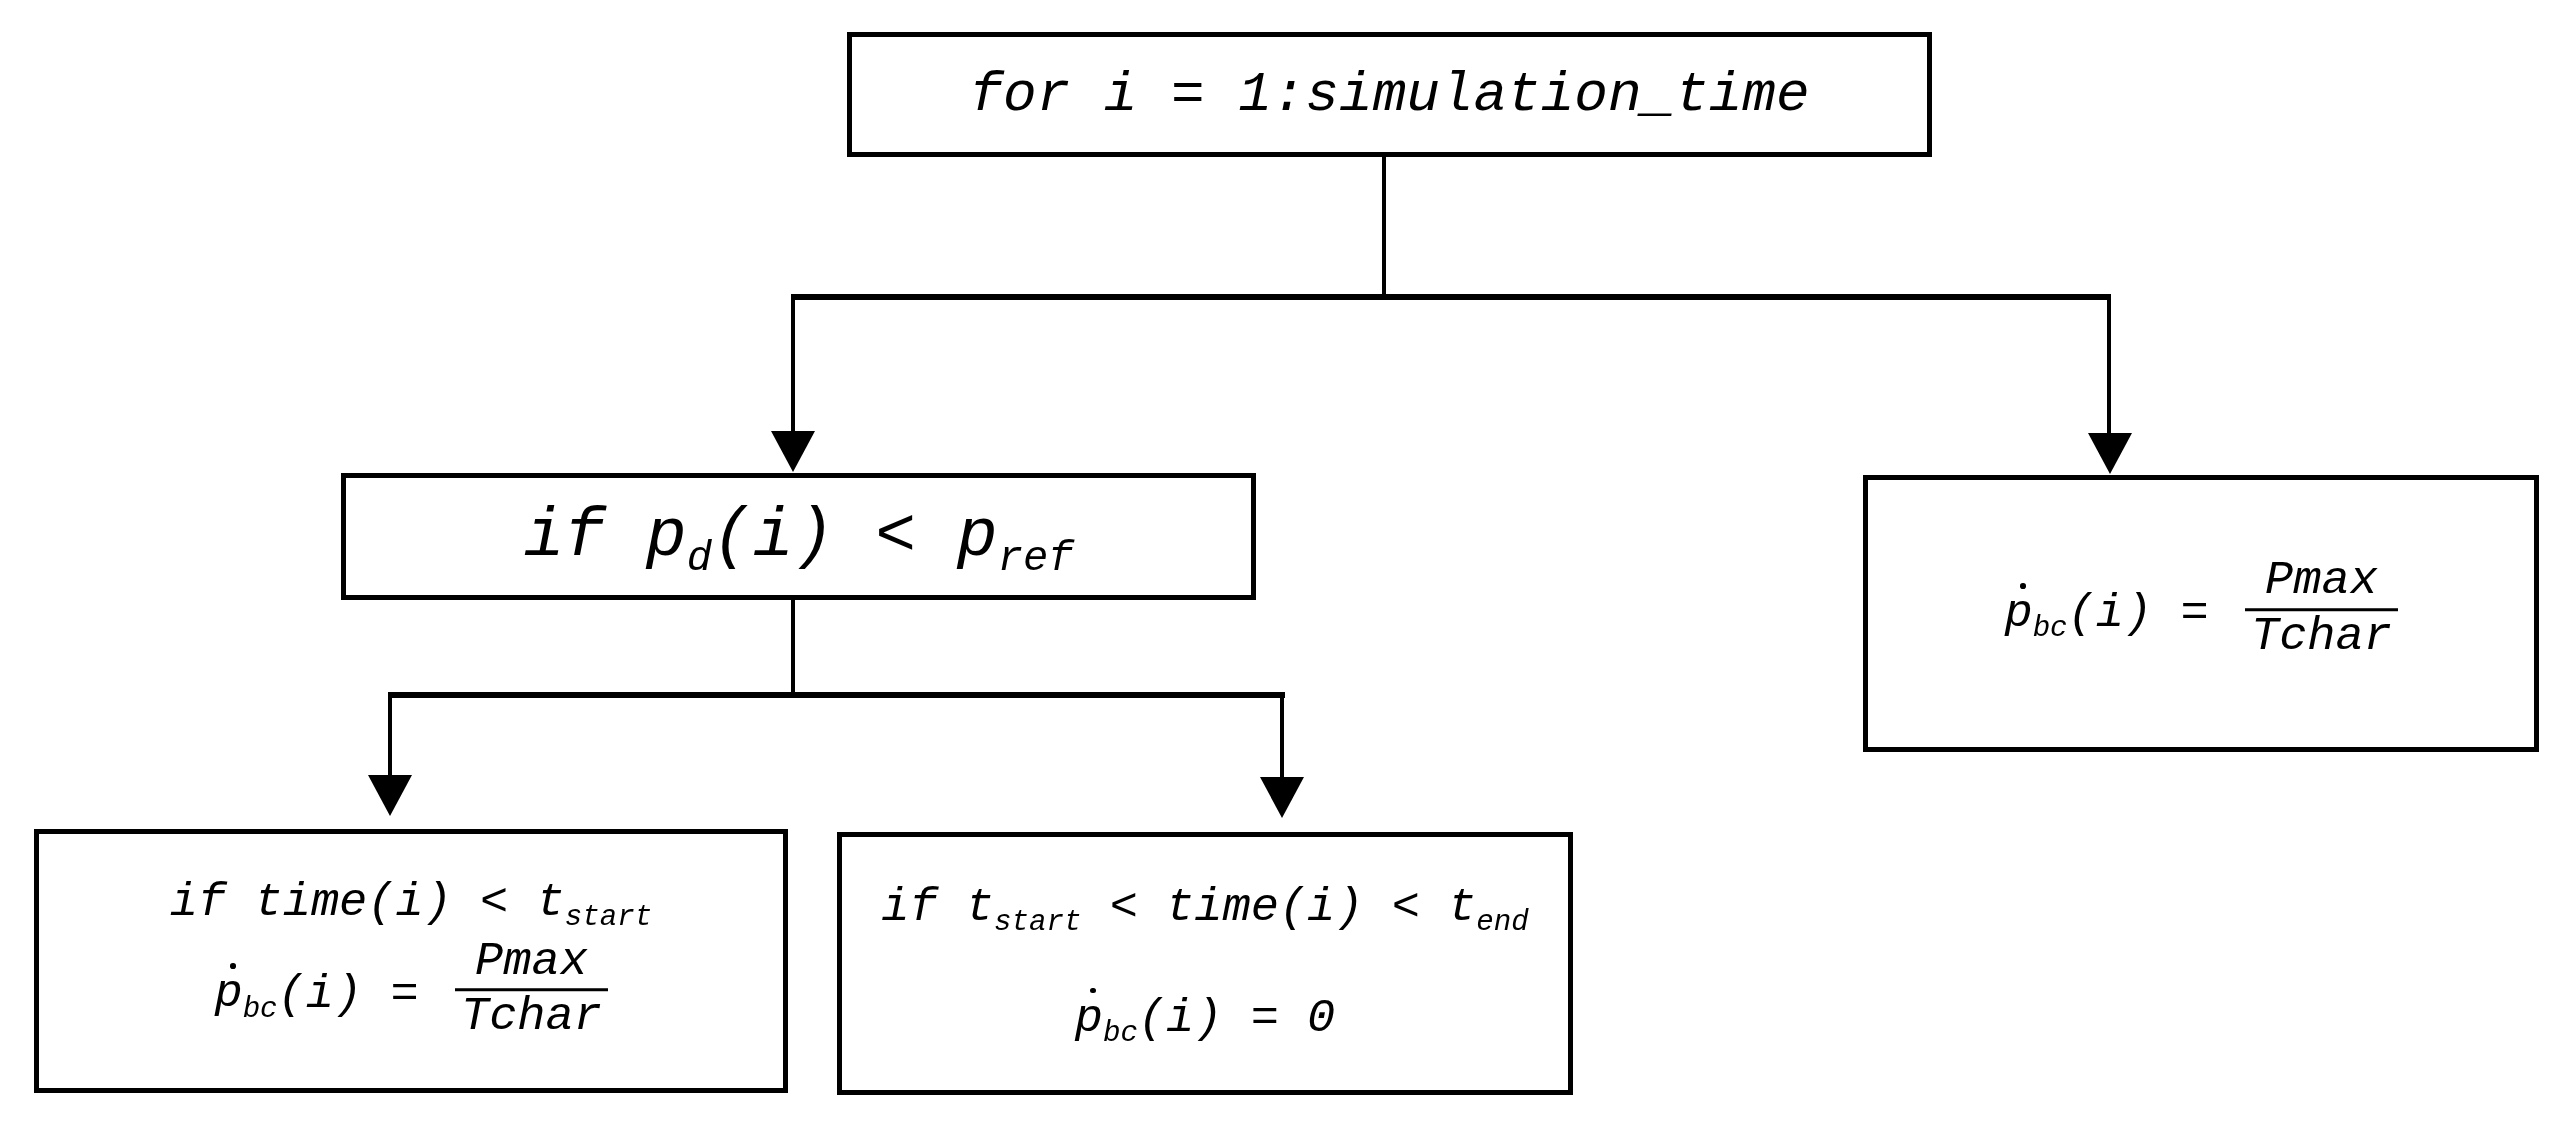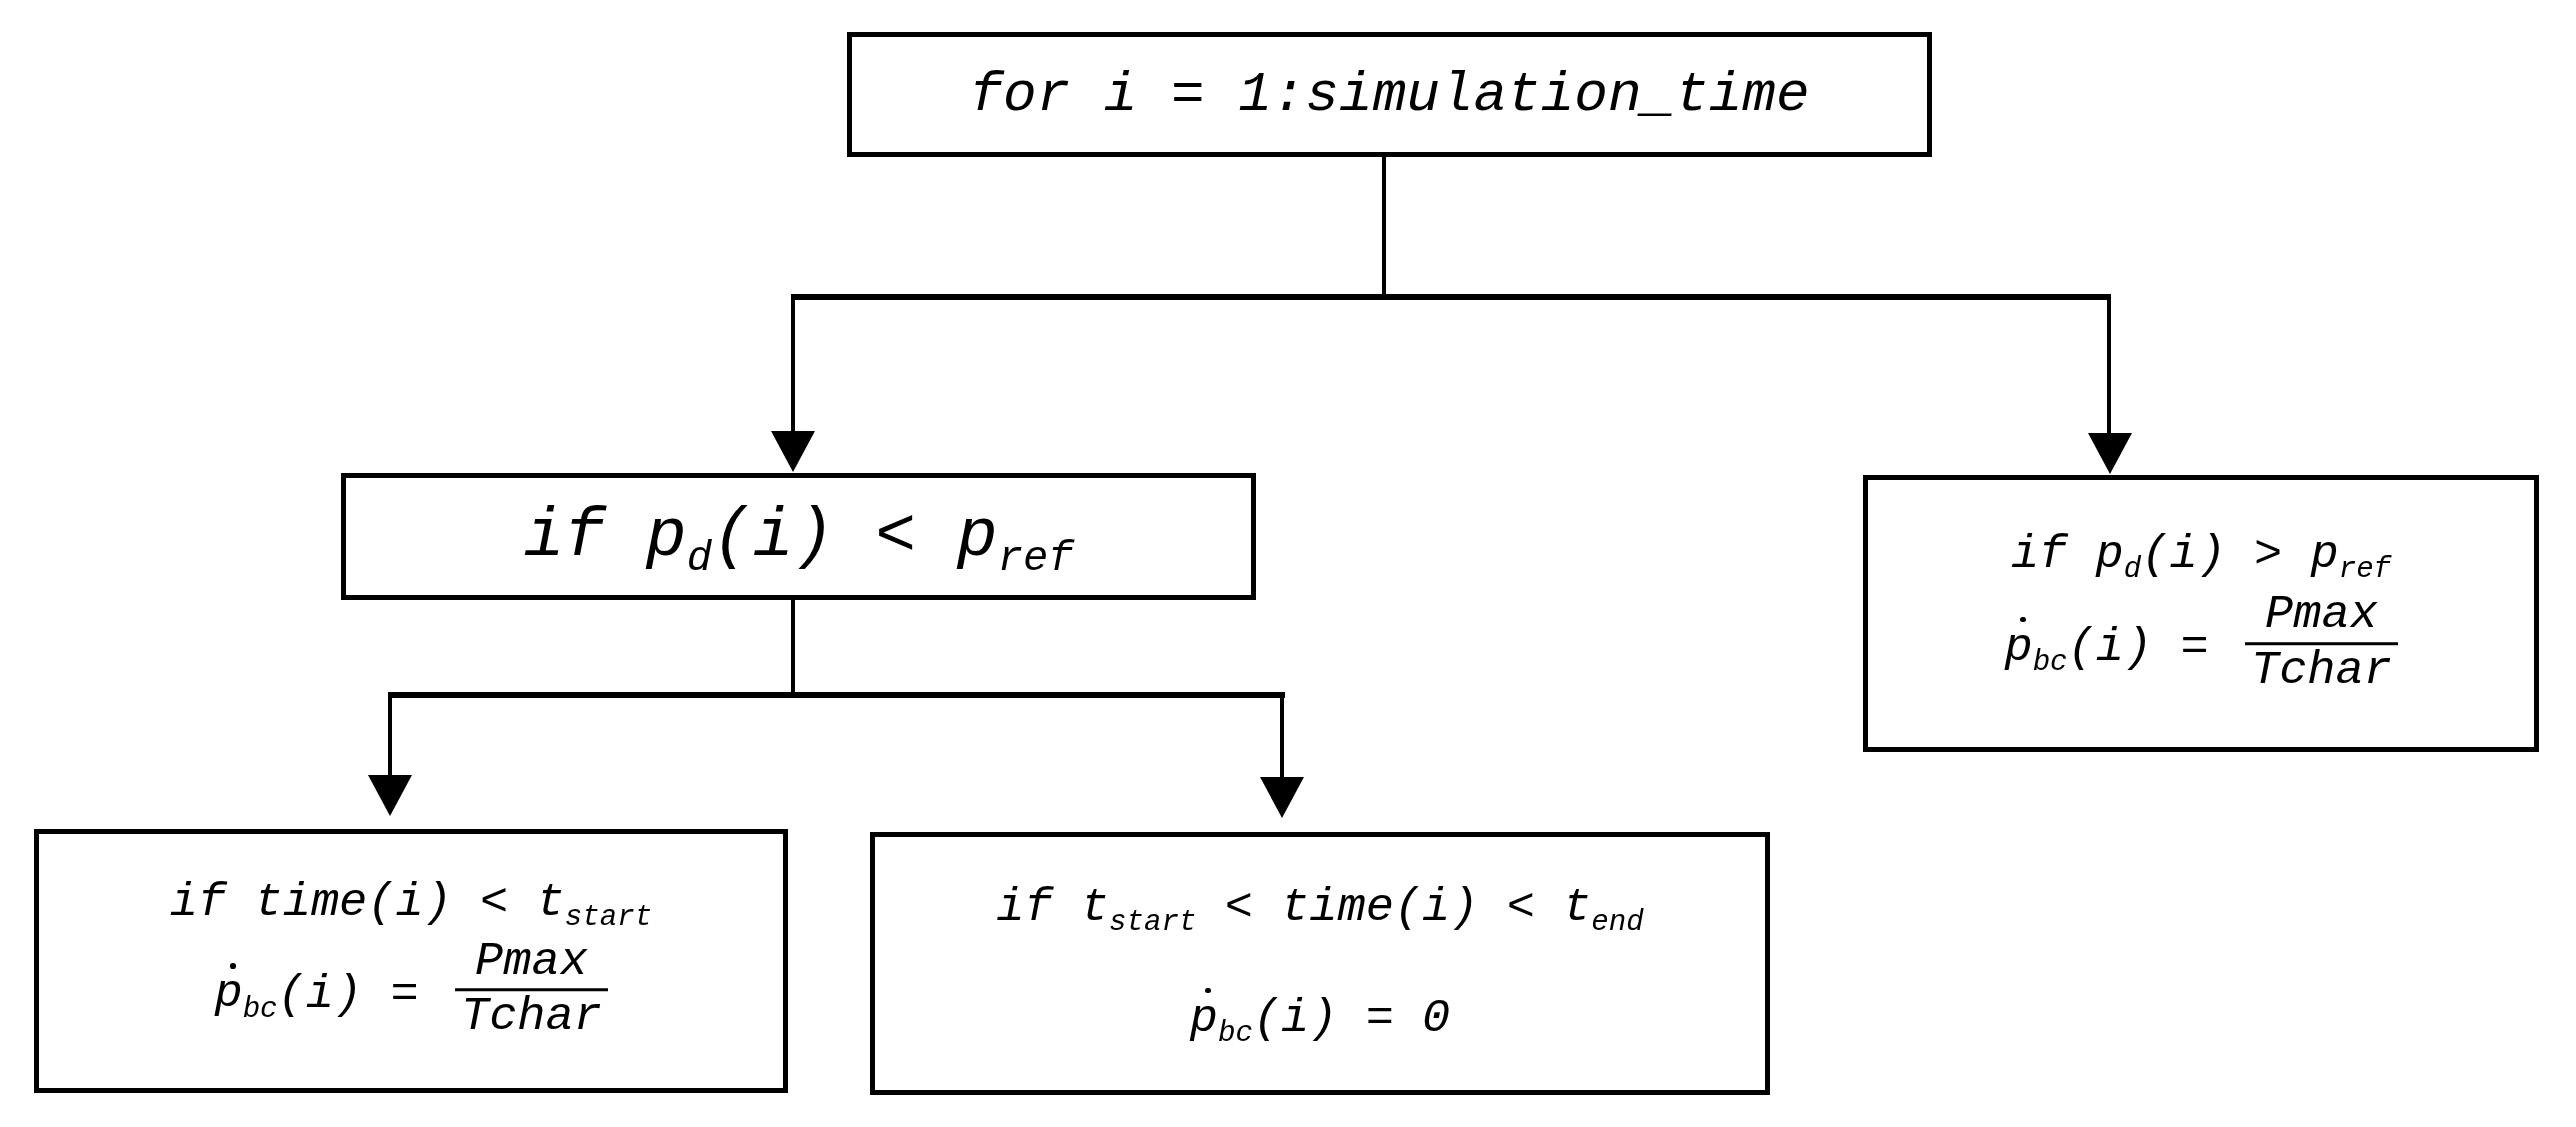--- a/index.html
+++ b/index.html
@@ -57,21 +57,21 @@
     height: 0;
     border-left: 22px solid transparent;
     border-right: 22px solid transparent;
     border-top: 41px solid #000000;
   }
   
   #node-root            { left: 847px; top: 32px;  width: 1085px; height: 125px; font-size: 56px; }
   #node-pd-lt           { left: 341px;  top: 473px; width: 915px; height: 127px; font-size: 68px; }
   #node-pd-gt           { left: 1863px; top: 475px; width: 676px;  height: 277px; font-size: 47px; gap: 8.5px; }
   #node-time-lt         { left: 34px;   top: 829px; width: 754px;  height: 264px; font-size: 47px; gap: 6.8px; }
-  #node-time-between    { left: 870px; top: 832px; width: 900px; height: 263px; font-size: 47px; gap: 52px; }
+  #node-time-between    { left: 837px; top: 832px; width: 736px; height: 263px; font-size: 47px; gap: 52px; }
   
   #stub-root            { left: 1382px; top: 155px; width: 4.2px;    height: 142px; }
   #bar-branch1          { left: 791px;  top: 294px; width: 1320px; height: 6px; }
   #drop-left1           { left: 791px;  top: 297px; width: 4.2px;    height: 137px; }
   #drop-right1          { left: 2107px; top: 297px; width: 4.2px;    height: 139px; }
   #head-left1           { left: 771px;  top: 431px; }
   #head-right1          { left: 2088px; top: 433px; }
   #stub-pd-lt           { left: 791px;  top: 598px; width: 4.2px;    height: 97px; }
   #bar-branch2          { left: 388px;  top: 692px; width: 897px; height: 6px; }
   #drop-left2           { left: 388px;  top: 695px; width: 4.2px;    height: 83px; }
@@ -100,21 +100,20 @@
 
   <div class="node" id="node-root">
     <span class="math-line">for i = 1:simulation_time</span>
   </div>
 
   <div class="node" id="node-pd-lt">
     <span class="math-line">if p<sub>d</sub>(i) &lt; p<sub>ref</sub></span>
   </div>
 
   <div class="node" id="node-pd-gt">
-    <span class="math-line">if p<sub>d</sub>(i) &gt; p<sub>ref</sub></span>
     <span class="math-line"><span class="dotted"><span class="overdot"></span>p</span><sub>bc</sub>(i) = <span class="frac"><span class="num">Pmax</span><span class="den">Tchar</span></span></span>
   </div>
 
   <div class="node" id="node-time-lt">
     <span class="math-line">if time(i) &lt; t<sub>start</sub></span>
     <span class="math-line"><span class="dotted"><span class="overdot"></span>p</span><sub>bc</sub>(i) = <span class="frac"><span class="num">Pmax</span><span class="den">Tchar</span></span></span>
   </div>
 
   <div class="node" id="node-time-between">
     <span class="math-line">if t<sub>start</sub> &lt; time(i) &lt; t<sub>end</sub></span>

